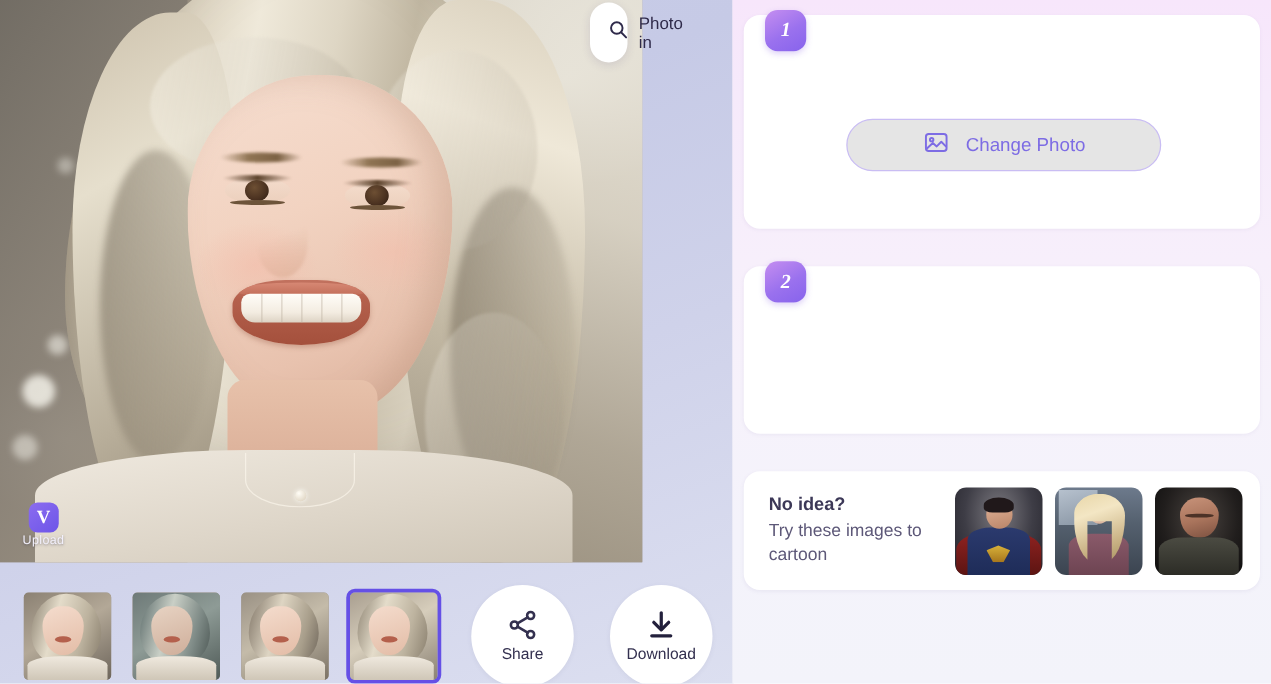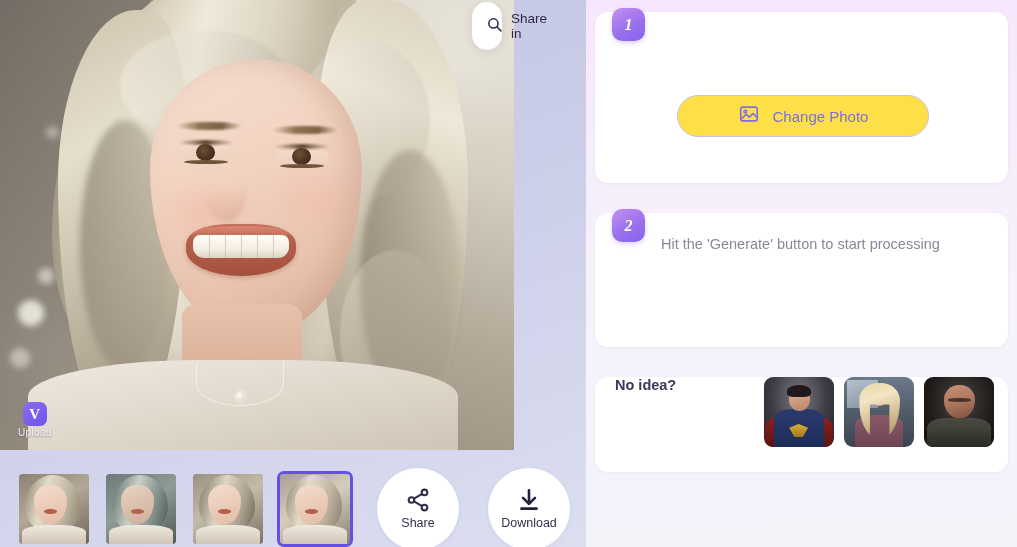--- a/index.html
+++ b/index.html
@@ -406,21 +406,21 @@
     color: #8a8798;
     line-height: 1.3;
   }
 
   .change-photo-btn {
     position: absolute;
     left: 82px; top: 83px;
     width: 252px; height: 42px;
     border: 1.5px solid #c9bdf3;
     border-radius: 21px;
-    background: #fde047;
+    background: #e5e5e5;
     display: flex;
     align-items: center;
     justify-content: center;
     gap: 13px;
     cursor: pointer;
   }
   .change-photo-btn .cp-label {
     font-size: 15px;
     color: #7d6ce4;
   }
@@ -435,21 +435,21 @@
     color: #ffffff;
     font-size: 16.5px;
     font-weight: 700;
     font-family: "Liberation Sans", sans-serif;
     cursor: pointer;
     letter-spacing: .2px;
   }
 
   .card-3-inner {
     display: flex;
-    align-items: flex-start;
+    align-items: center;
     height: 100%;
     padding: 0 14px 0 20px;
     gap: 12px;
   }
   .noidea-text { flex: 0 0 auto; width: 128px; }
   .noidea-title {
     font-size: 14.5px;
     font-weight: 700;
     color: #3c3857;
     margin-bottom: 3px;
@@ -607,21 +607,21 @@
       </div>
     </div>
 
     <div class="zoom-pill">
       <span>
         <svg width="17" height="17" viewBox="0 0 24 24" fill="none" stroke="#2f2a4a" stroke-width="2.2" stroke-linecap="round">
           <circle cx="10.5" cy="10.5" r="6.5"></circle>
           <line x1="15.6" y1="15.6" x2="21" y2="21"></line>
         </svg>
       </span>
-      <span class="lbl">Share in</span>
+      <span class="lbl">Photo in</span>
     </div>
 
     <div class="thumb-bar">
 
       <div class="thumb t1">
         <div class="mini">
           <div class="mini-hair"></div>
           <div class="mini-face"></div>
           <div class="mini-mouth"></div>
           <div class="mini-body"></div>
@@ -695,27 +695,27 @@
             <circle cx="8" cy="9.5" r="1.5"></circle>
             <polyline points="3.6,17.5 9,12.4 12.4,15.4 16.4,11.4 20.4,15.4"></polyline>
           </svg>
         </span>
         <span class="cp-label">Change Photo</span>
       </div>
     </div>
 
     <div class="card card-2">
       <div class="step-badge">2</div>
-      <div class="step-title">Hit the 'Generate' button to start processing</div>
     </div>
 
     <div class="card card-3">
       <div class="card-3-inner">
         <div class="noidea-text">
           <div class="noidea-title">No idea?</div>
+          <div class="noidea-sub">Try these images to cartoon</div>
         </div>
         <div class="sample-list">
           <div class="sample s1">
             <div class="cape"></div>
             <div class="torso"></div>
             <div class="emblem"></div>
             <div class="head"></div>
             <div class="hairblk"></div>
           </div>
           <div class="sample s2">

